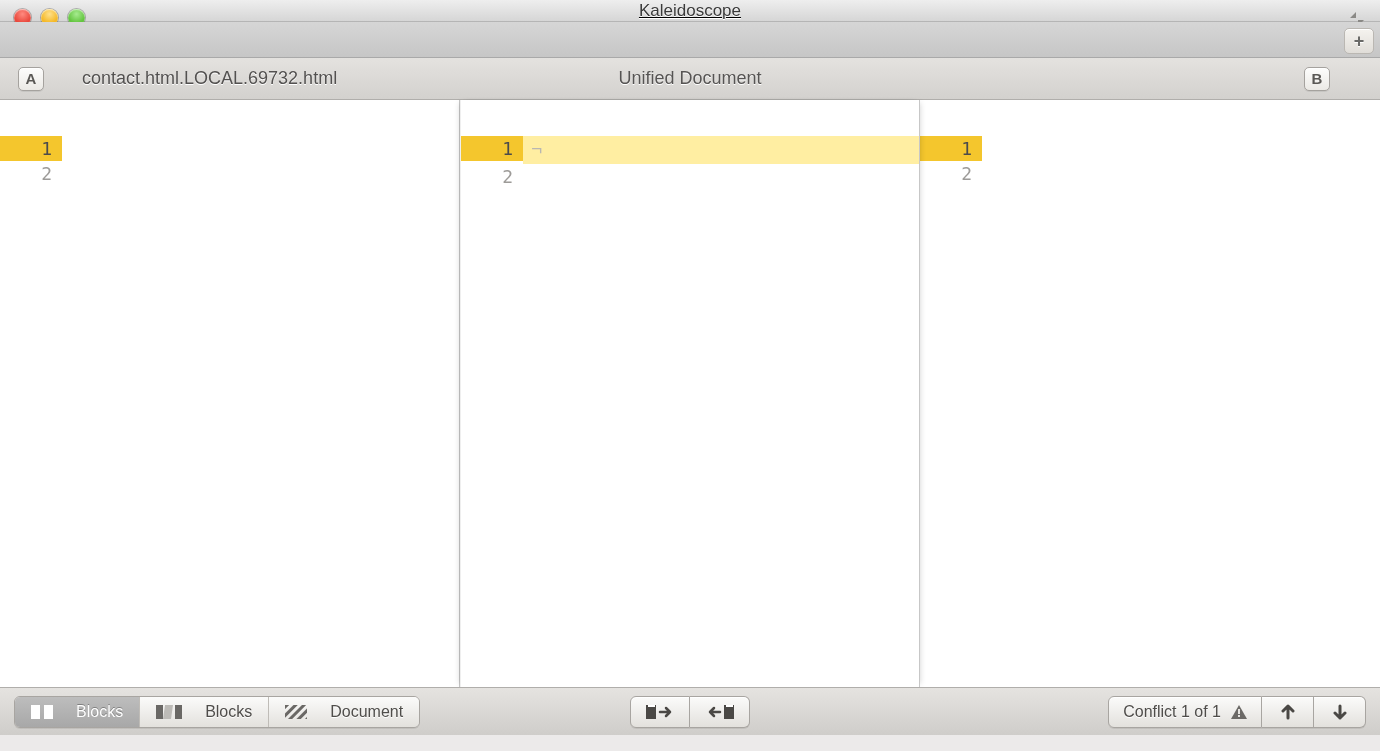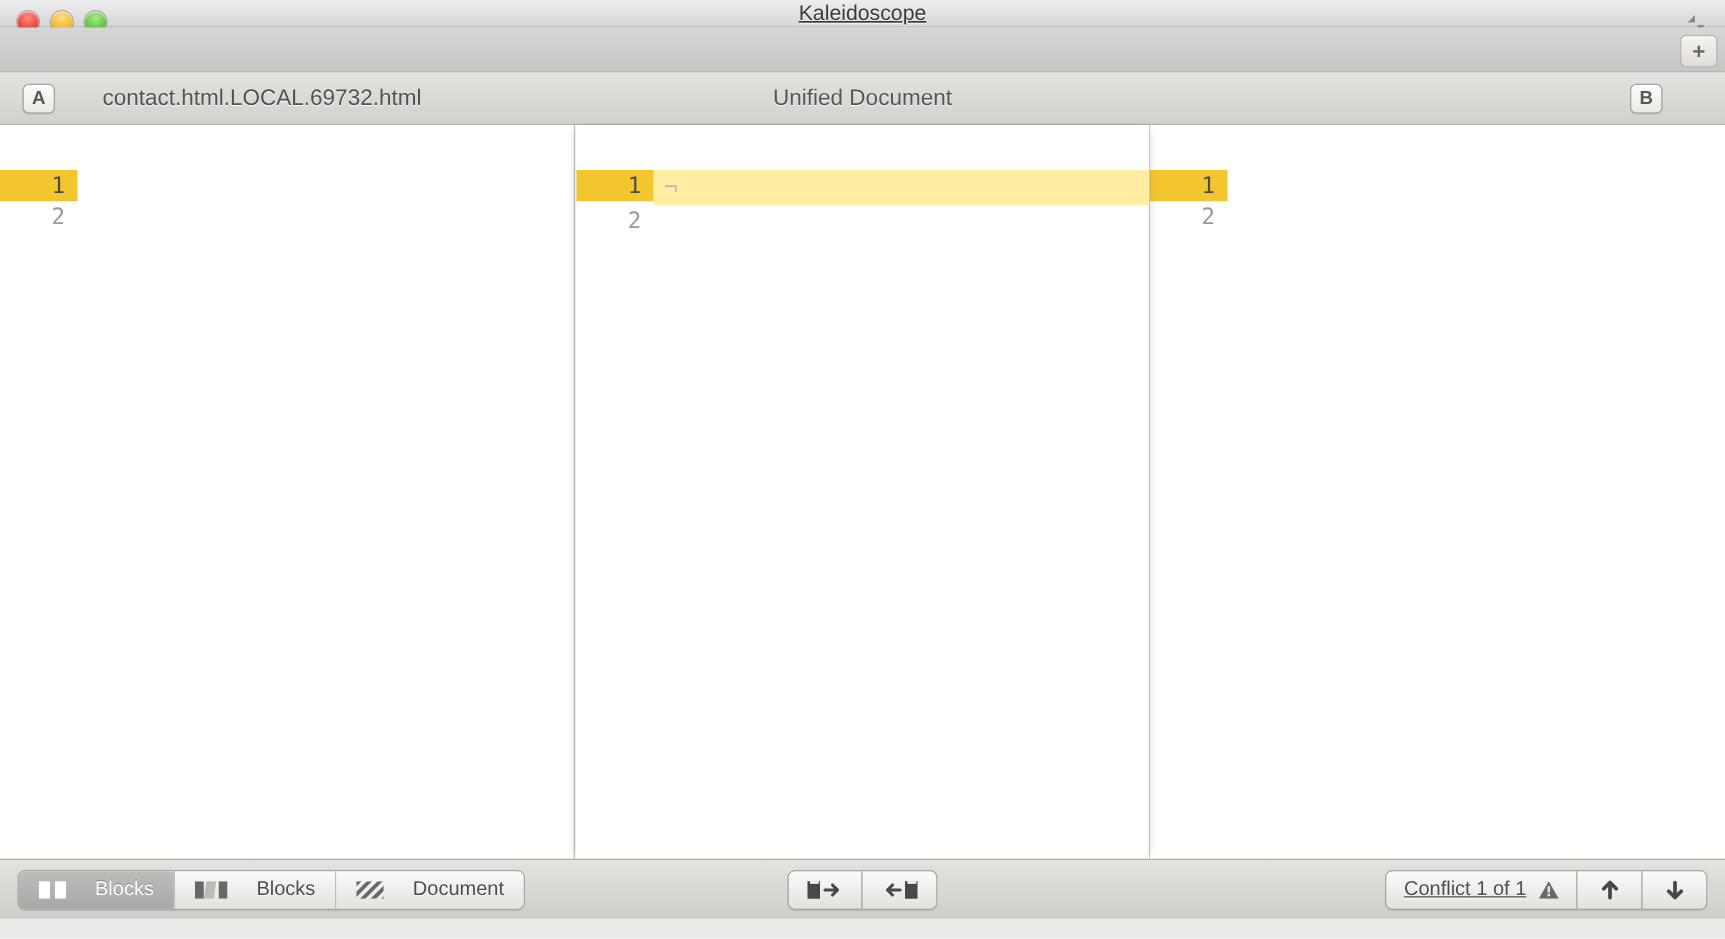--- a/index.html
+++ b/index.html
@@ -135,21 +135,20 @@
   .centerbtns .sqbtn:last-child{border-radius:0 6px 6px 0; border-left:none;}
 
   .rightgroup { margin-left:auto; display:flex; gap:0; align-items:center; }
   .conflictbox{
     height:32px; display:flex; align-items:center;
     background:linear-gradient(#fbfbfa,#e3e1dd);
     border:1px solid #a8a5a1; border-radius:6px 0 0 6px;
     padding:0 14px; font-size:16px; color:#4f4d4a;
     text-shadow:0 1px 0 #fff; gap:10px;
     box-shadow: inset 0 1px 0 #fff, 0 1px 0 rgba(0,0,0,.08);
-    text-decoration: underline;
   }
   .warn svg{display:block;}
   .udbtn{
     width:52px;height:32px;
     background:linear-gradient(#fbfbfa,#e3e1dd);
     border:1px solid #a8a5a1;border-left:none;
     display:flex;align-items:center;justify-content:center;
     box-shadow: inset 0 1px 0 #fff, 0 1px 0 rgba(0,0,0,.08);
   }
   .udbtn:last-child{border-radius:0 6px 6px 0;}

